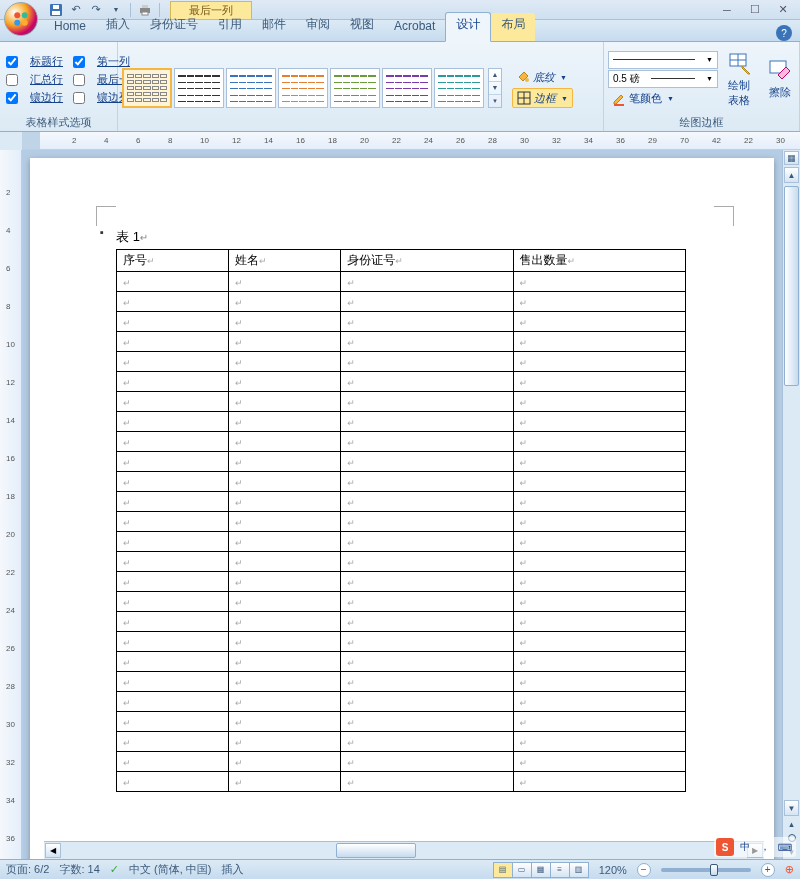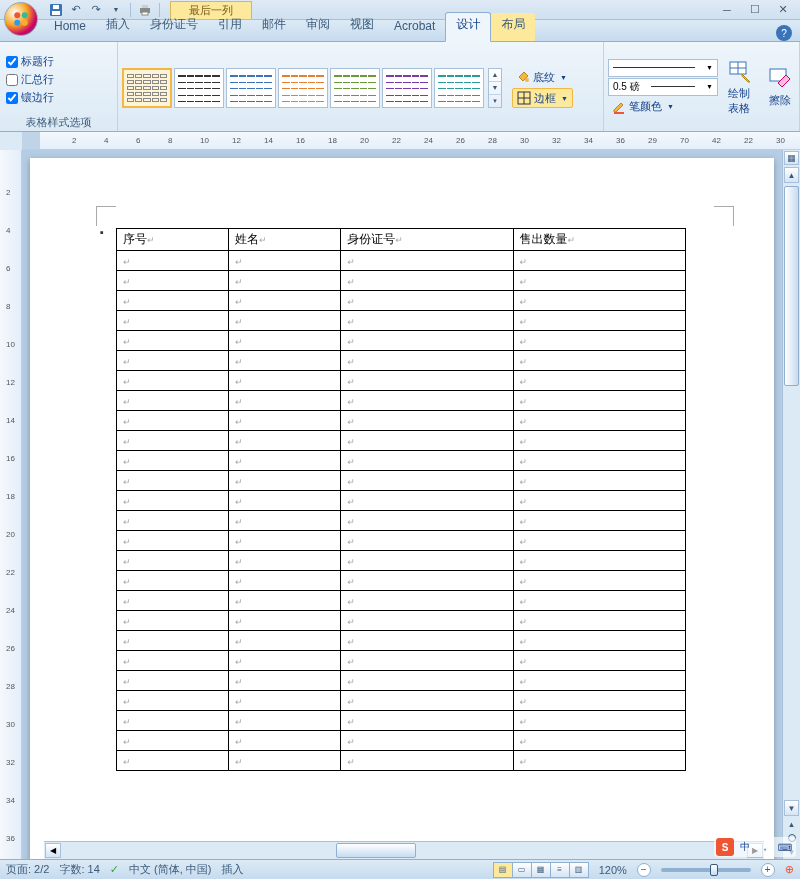--- a/index.html
+++ b/index.html
@@ -24,21 +24,21 @@
 .tab.context.active { background: #eef5fb; border: 1px solid #8fb0d0; border-bottom: 1px solid #eef5fb; margin-bottom: -1px; color:#15428b; }
 .tabs-help { margin-left: auto; margin-right: 8px; width: 16px; height: 16px; border-radius: 50%; background: #3b73b9; color: #fff; display: flex; align-items: center; justify-content: center; font-size: 10px; }
 
 
 .ribbon { height: 90px; background: linear-gradient(#eef5fb, #dceaf5); border-bottom: 1px solid #8fb0d0; display: flex; }
 .ribbon-group { border-right: 1px solid #c0d4e8; display: flex; flex-direction: column; padding: 2px 4px 0; }
 .ribbon-group-body { flex: 1; display: flex; align-items: center; gap: 4px; }
 .ribbon-group-label { height: 16px; text-align: center; color: #3b5a7a; font-size: 11px; position: relative; }
 
 .check-col { display: flex; flex-direction: column; gap: 3px; padding: 2px 2px; }
-.check-item { display: flex; align-items: center; gap: 3px; color: #15428b; white-space: nowrap; }
+.check-item { display: flex; align-items: center; gap: 12px; color: #15428b; white-space: nowrap; text-decoration: underline; }
 .check-item input { width:12px; height:12px; }
 
 .style-gallery { display: flex; gap: 2px; align-items: center; }
 .style-thumb { width: 50px; height: 40px; border: 1px solid #a8c0da; background: #fff; padding: 3px; cursor: pointer; display:flex; flex-direction:column; justify-content:space-around; }
 .style-thumb .tr { height: 4px; display:flex; gap:1px; }
 .style-thumb .tc { flex:1; }
 .style-thumb.sel { border:2px solid #f5b742; background:#fff4d6; }
 .gallery-scroll { width: 14px; height: 40px; border: 1px solid #a8c0da; background: linear-gradient(#fff,#e4eefb); display:flex; flex-direction:column; }
 .gallery-scroll div { flex:1; display:flex; align-items:center; justify-content:center; font-size:7px; color:#3b5a7a; cursor:pointer; border-bottom:1px solid #c0d4e8;}
 .gallery-scroll div:last-child{border-bottom:none;}
@@ -173,20 +173,34 @@
           </label>
           <label class="check-item">
             <input type="checkbox" style="">
             <span>汇总行</span>
           </label>
           <label class="check-item">
             <input type="checkbox" checked="" style="">
             <span>镶边行</span>
           </label>
         </div>
+      <div class="check-col" id="checks-right">
+          <label class="check-item">
+            <input type="checkbox" checked="" style="">
+            <span>第一列</span>
+          </label>
+          <label class="check-item">
+            <input type="checkbox" style="">
+            <span>最后一列</span>
+          </label>
+          <label class="check-item">
+            <input type="checkbox" style="">
+            <span>镶边列</span>
+          </label>
+        </div>
     </div>
     <div class="ribbon-group-label">表格样式选项</div>
   </div>
 
   <div class="ribbon-group" style="flex:1;">
     <div class="ribbon-group-body">
       <div class="style-gallery" id="gallery">
           <div class="style-thumb sel">
             <div class="tr">
               <div class="tc" style="border: 0.5px solid rgb(136, 136, 136);"></div>
@@ -445,21 +459,21 @@
               <div class="tc" style="border-bottom: 1px solid rgb(42, 154, 154);"></div>
               <div class="tc" style="border-bottom: 1px solid rgb(42, 154, 154);"></div>
             </div>
           </div>
         </div>
       <div class="gallery-scroll">
         <div>▲</div>
         <div>▼</div>
         <div>▾</div>
       </div>
-      <div class="small-btn-col" style="margin-left:6px;">
+      <div class="small-btn-col" style="margin-left:6px;font-style:italic;">
         <div class="small-btn">
             <span class="icon-sq">
               <svg width="14" height="14" viewBox="0 0 14 14">
                 <path d="M3 7 L8 2 L12 6 L7 11 Z" fill="#f5b742" stroke="#b58a1a"></path>
                 <circle cx="11" cy="10" r="2" fill="#f5b742"></circle>
               </svg>
             </span>
             <span>底纹</span>
             <span class="drop">▼</span>
           </div>
@@ -515,20 +529,21 @@
       <div class="big-btn">
         <span class="ico">
             <svg width="24" height="24" viewBox="0 0 24 24">
               <rect x="2" y="2" width="16" height="12" fill="#fff" stroke="#3b73b9"></rect>
               <path d="M10 16 L18 8 L22 12 L14 20 Z" fill="#fbd" stroke="#c06"></path>
             </svg>
           </span>
         <span style="font-size:11px;">擦除</span>
       </div>
     </div>
+    <div class="ribbon-group-label">绘图边框</div>
   </div>
 </div>
 
 <div class="ruler-h">
   <div class="ruler-h-inner"></div>
   <div class="ruler-track" id="ruler-h-track">
       <span class="ruler-tick" style="left: 22px;">2</span>
       <span class="ruler-tick" style="left: 54px;">4</span>
       <span class="ruler-tick" style="left: 86px;">6</span>
       <span class="ruler-tick" style="left: 118px;">8</span>
@@ -573,20 +588,24 @@
       <span class="vt" style="top: 570px;">30</span>
       <span class="vt" style="top: 608px;">32</span>
       <span class="vt" style="top: 646px;">34</span>
       <span class="vt" style="top: 684px;">36</span>
     </div>
   <div class="page-scroll">
     <div class="page">
       <div class="corner tl"></div>
       <div class="corner tr"></div>
       <span class="table-selector">▪</span>
+      <div class="caption">
+        <span>表</span>
+        <span>1</span><span class="pm">↵</span>
+      </div>
       <table class="doc">
         <thead>
             <tr id="thead-row">
               <th>序号<span class="cell-mark">↵</span></th>
               <th>姓名<span class="cell-mark">↵</span></th>
               <th>身份证号<span class="cell-mark">↵</span></th>
               <th>售出数量<span class="cell-mark">↵</span></th>
             </tr>
           </thead>
         <tbody id="tbody">
@@ -766,21 +785,21 @@
     <div class="arr">▼</div>
     <div class="nav">▴</div>
     <div class="ball">
         <div></div>
       </div>
     <div class="nav">▾</div>
   </div>
 </div>
 
 <div class="statusbar">
-  <span>页面: 2/2</span>
+  <span>页面: 6/2</span>
   <span>字数: 14</span>
   <span style="color:#3a3;">✓</span>
   <span>中文 (简体, 中国)</span>
   <span>插入</span>
   <span class="spacer"></span>
   <div class="view-btns">
     <div class="view-btn active">▤</div>
     <div class="view-btn">▭</div>
     <div class="view-btn">▦</div>
     <div class="view-btn">≡</div>

